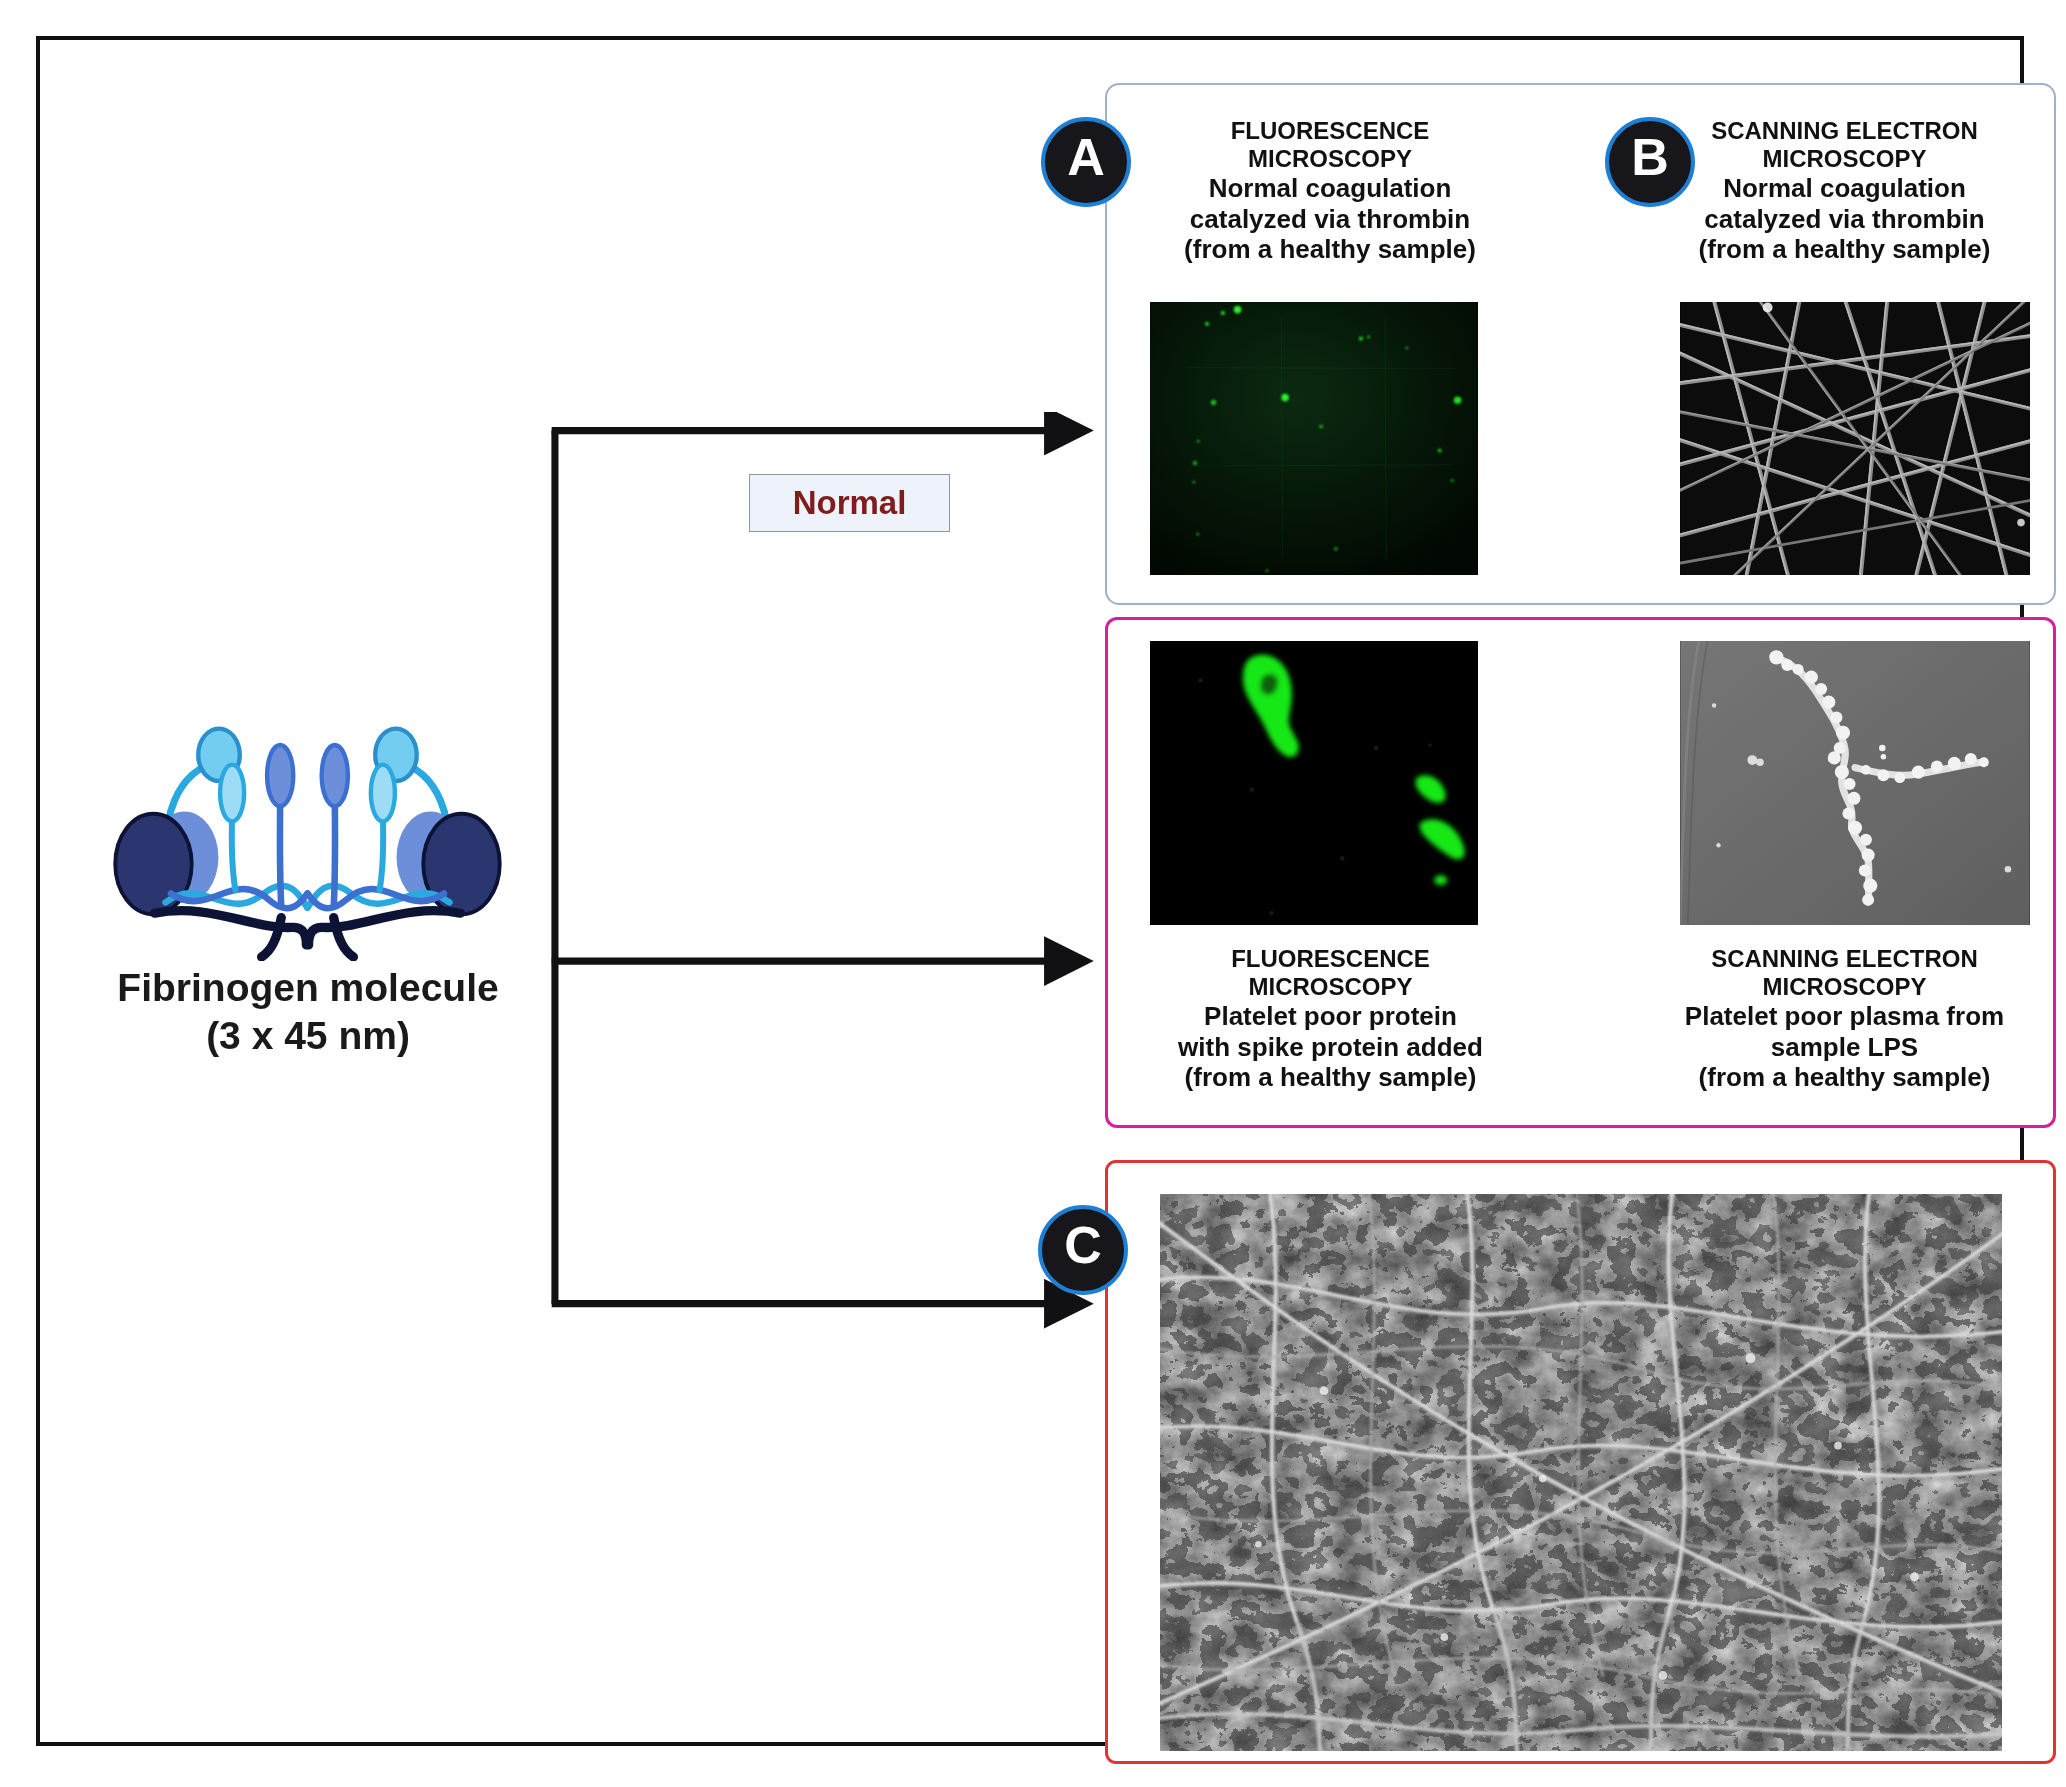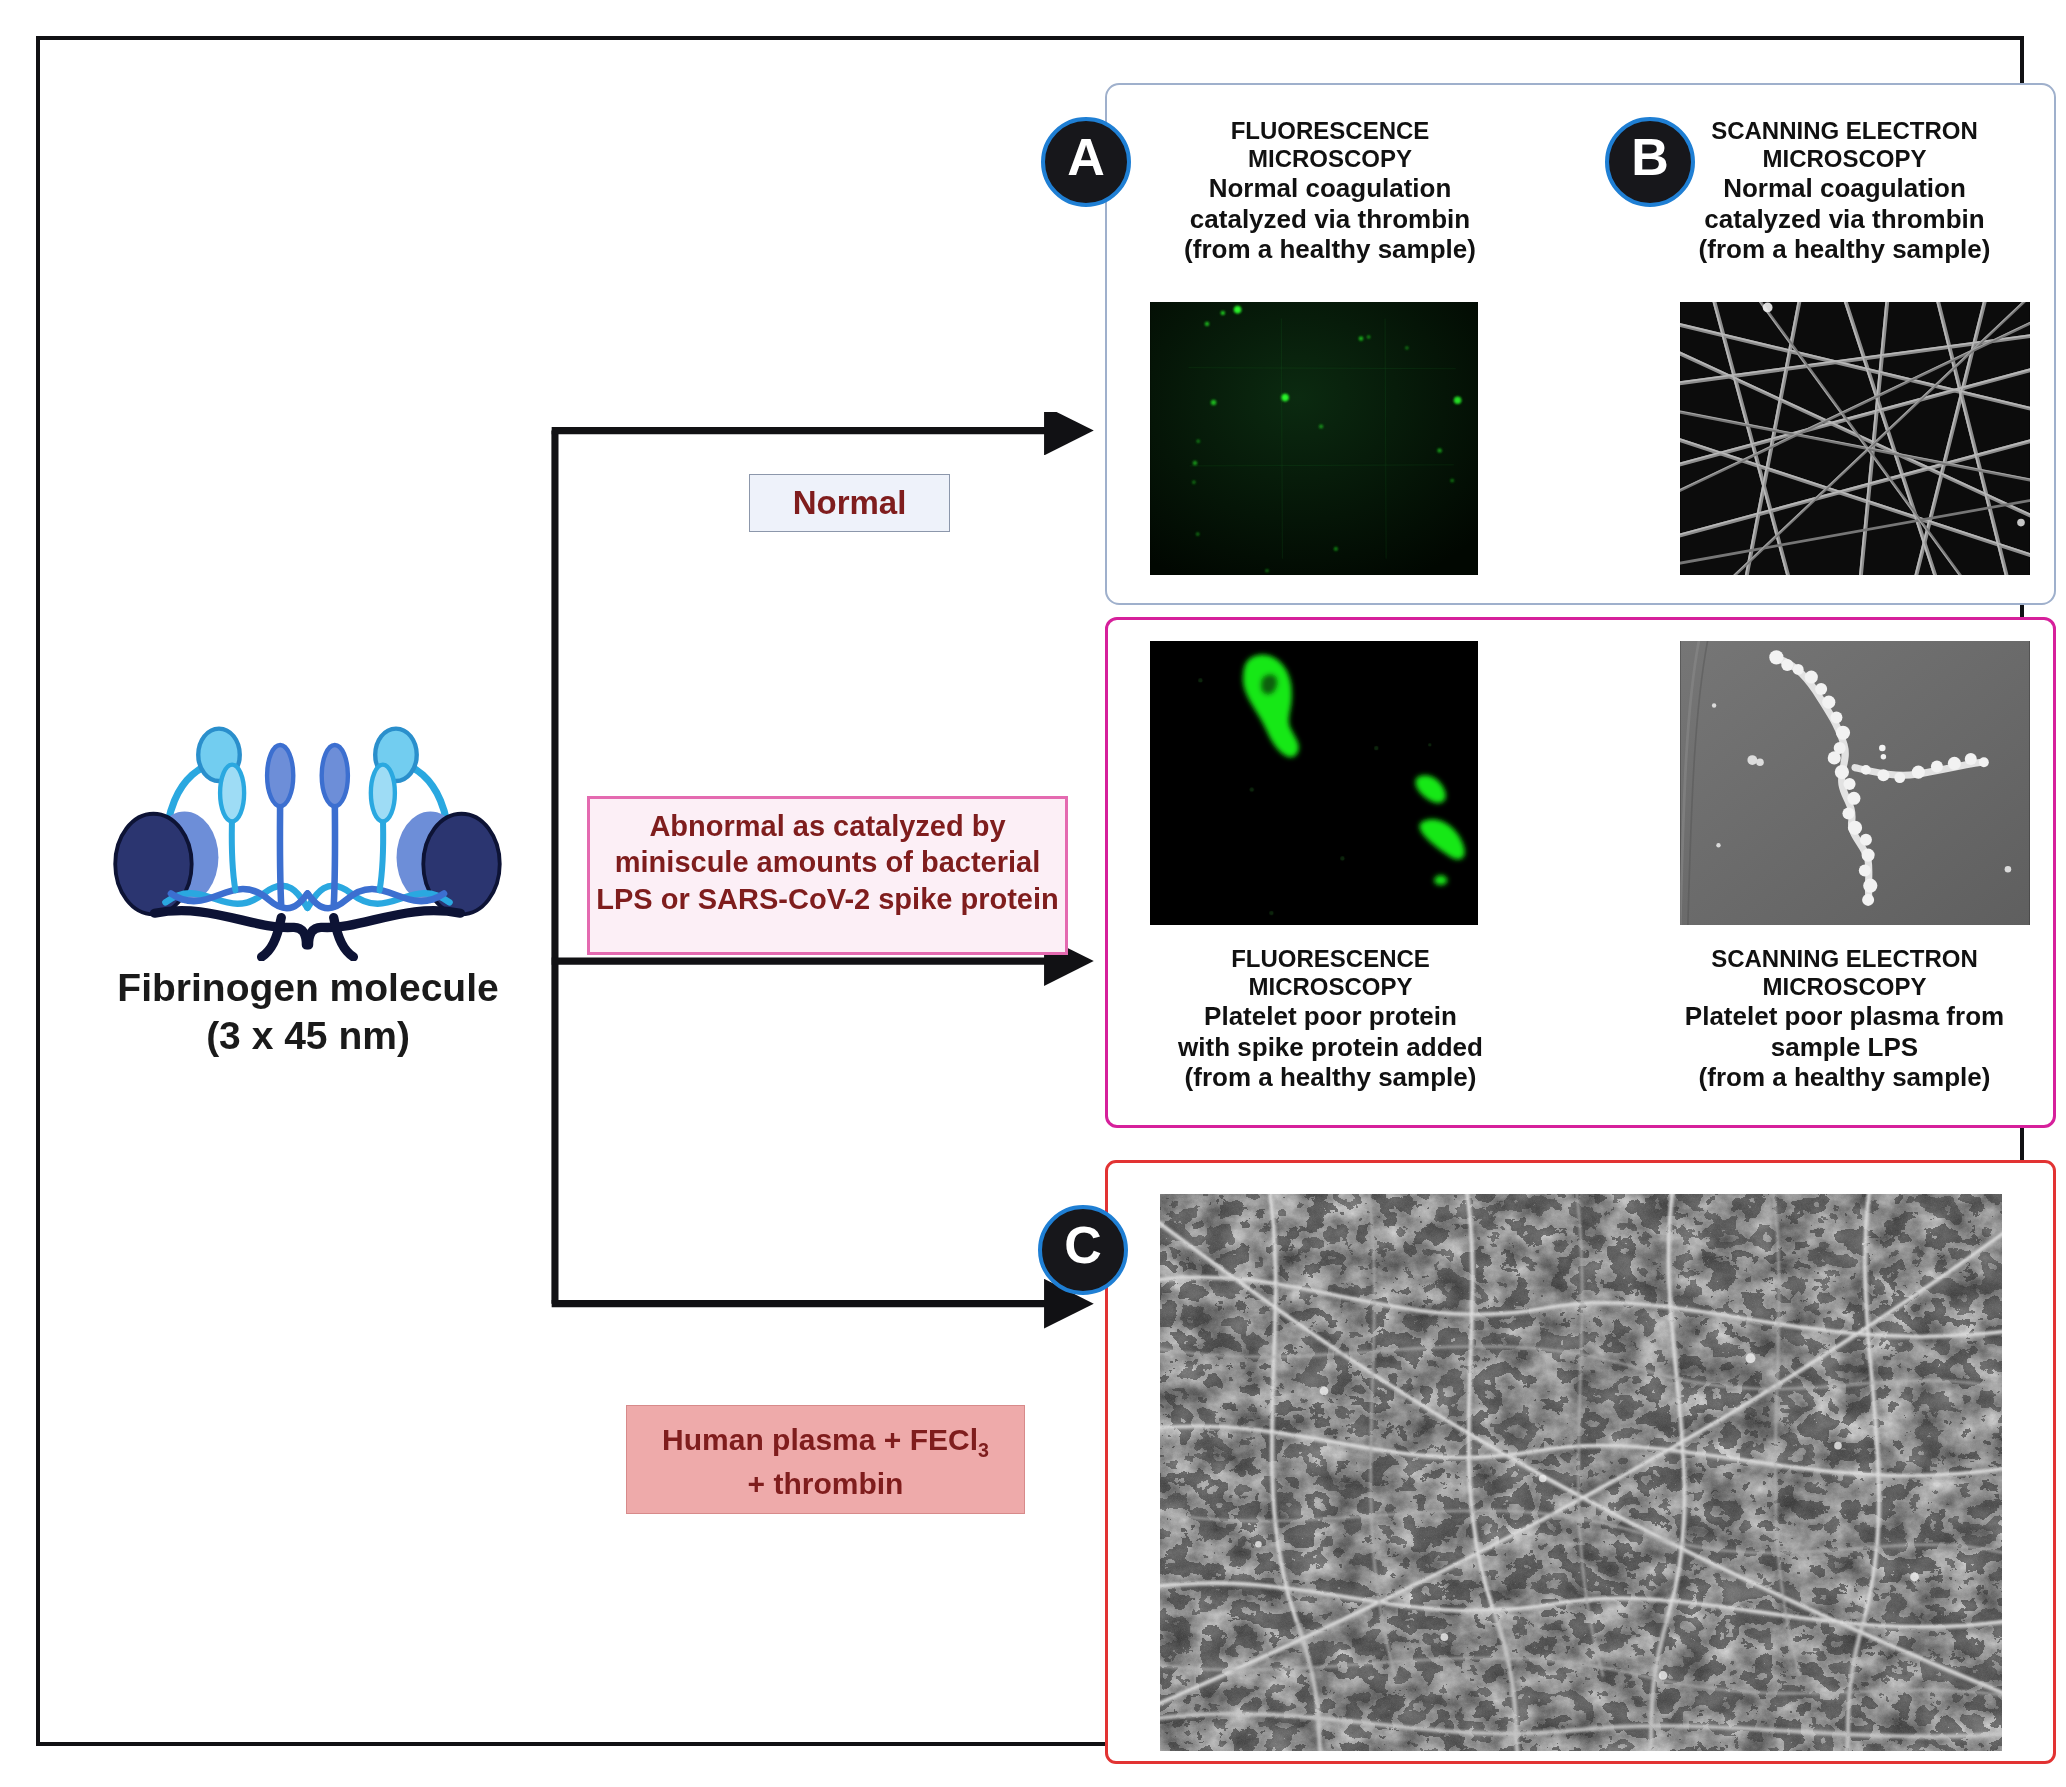--- a/index.html
+++ b/index.html
@@ -149,26 +149,21 @@
       <path d="M36 34 L1010 34" fill="none" stroke="#111114" stroke-width="13" marker-end="url(#ah)"></path>
 
       <path d="M36 1005 L1010 1005" fill="none" stroke="#111114" stroke-width="13" marker-end="url(#ah)"></path>
 
       <path d="M36 1632 L1010 1632" fill="none" stroke="#111114" stroke-width="13" marker-end="url(#ah)"></path>
     </svg>
   </div>
 
   <div class="chip" id="chip-normal">Normal</div>
 
-  <div class="chip" id="chip-abnormal">Abnormal as catalyzed  by miniscule amounts of bacterial LPS or SARS-CoV-2 spike protein</div>
-
-  <div class="chip" id="chip-fecl">
-    <span>Human plasma + FECl</span><sub>3</sub><br>
-    <span>+ thrombin</span>
-  </div>
+
 
   <div class="panel" id="panel-top"></div>
 
   <div class="cap" id="cap-a">
     <div class="t">FLUORESCENCE</div>
     <div class="t">MICROSCOPY</div>
     <div>Normal coagulation</div>
     <div>catalyzed via thrombin</div>
     <div>(from a healthy sample)</div>
   </div>

